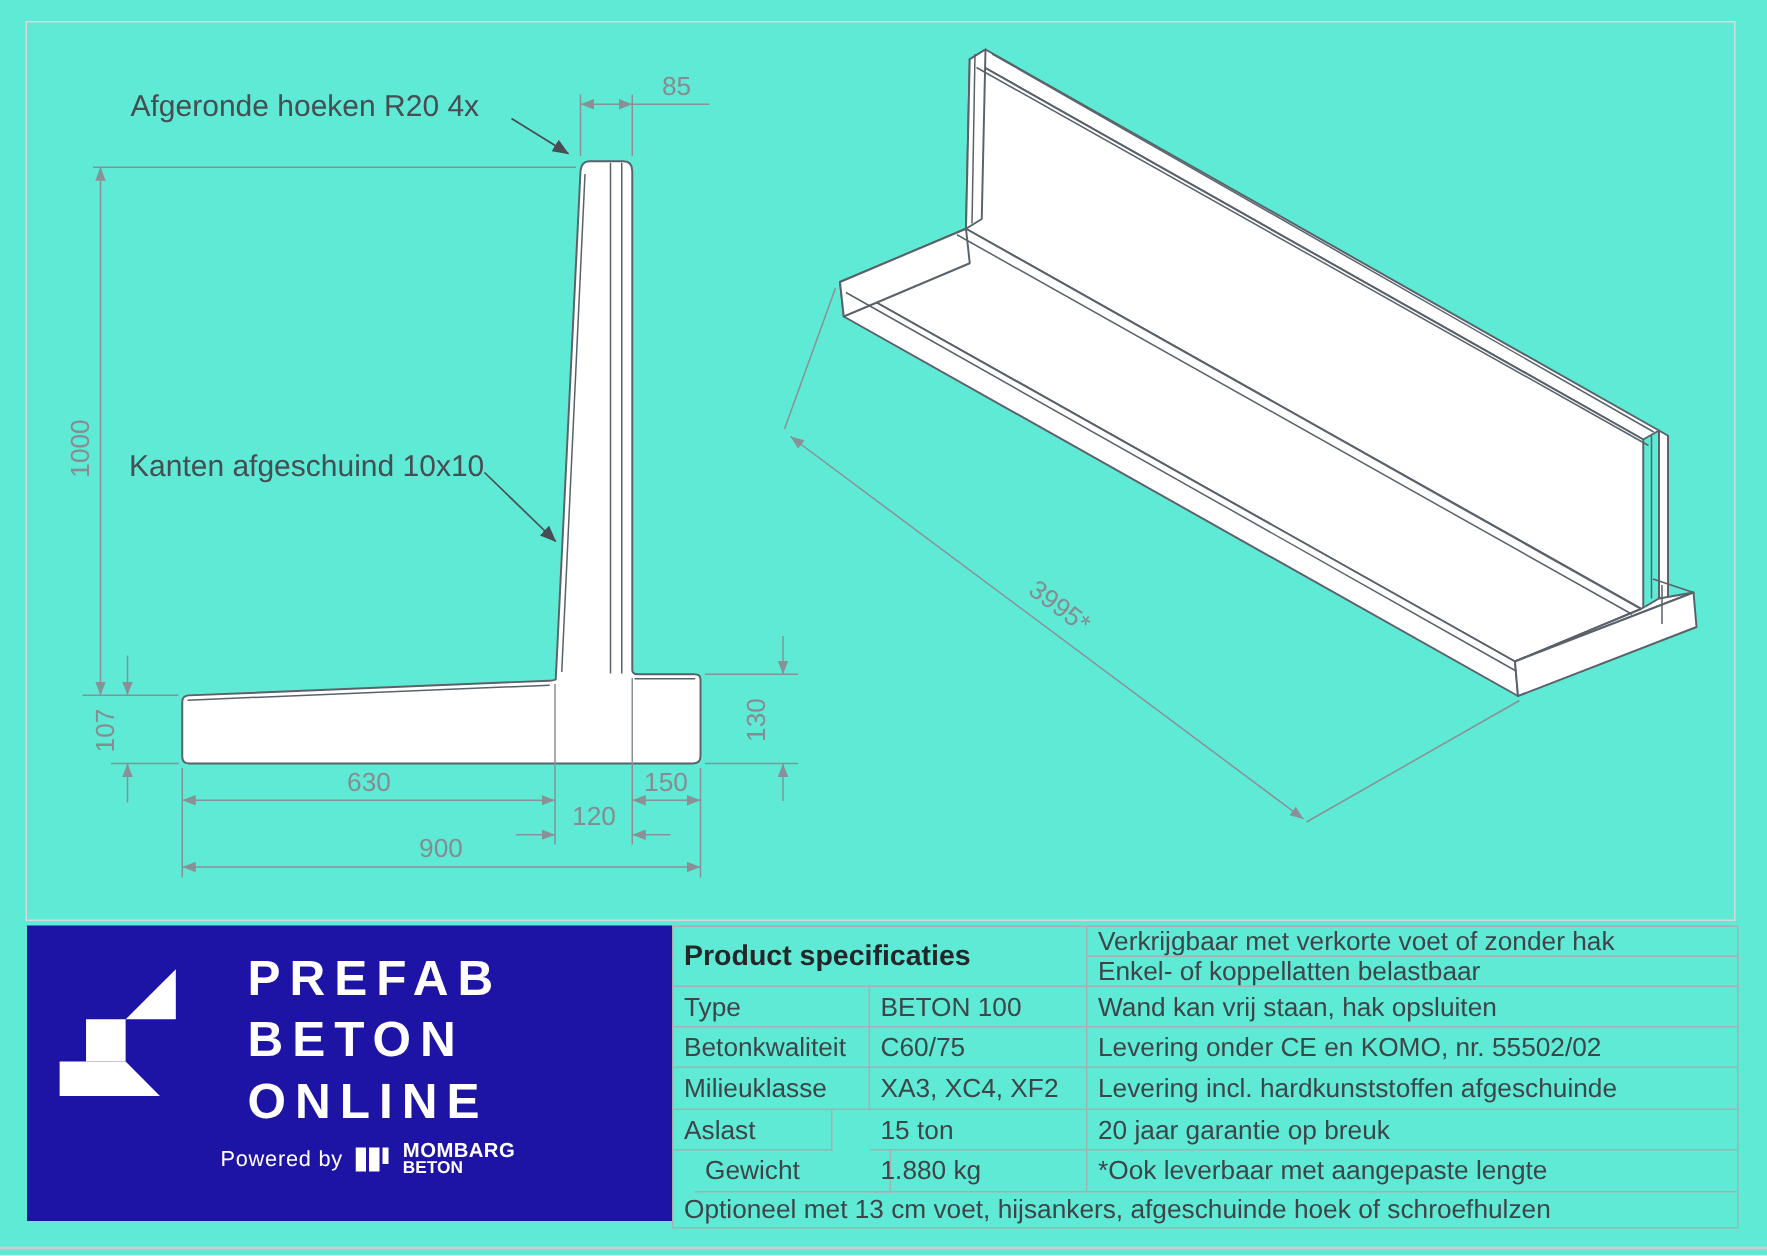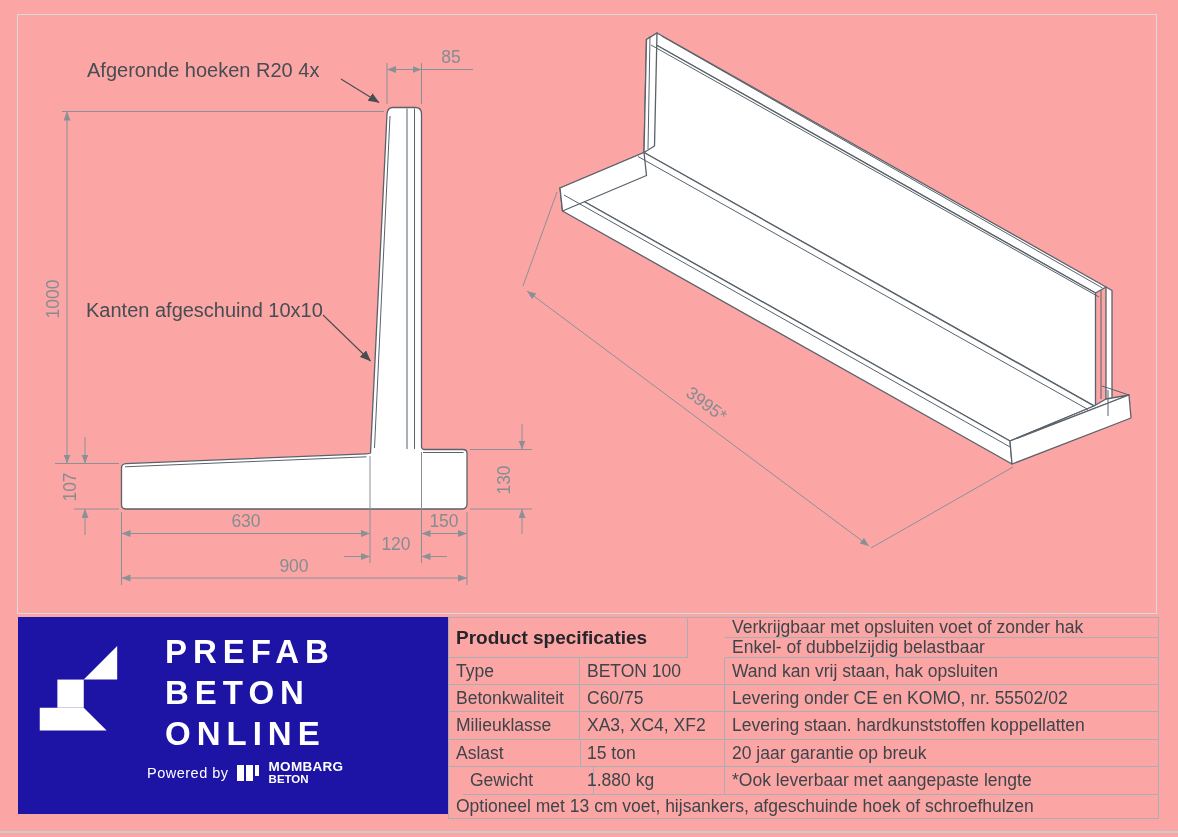--- a/index.html
+++ b/index.html
@@ -1,16 +1,16 @@
 <!DOCTYPE html>
 <html><head>
 <meta charset="utf-8">
 <style>
   html,body{margin:0;padding:0;background:#fff;}
-  #page{position:relative;width:1178px;height:837px;background:#fca5a5;overflow:hidden;
+  #page{position:relative;width:1178px;height:837px;background:#5eead4;overflow:hidden;
         font-family:"Liberation Sans",sans-serif;}
   svg{position:absolute;left:0;top:0;}
   .outline{fill:#fff;stroke:#59626a;stroke-width:1.3;stroke-linejoin:round;}
   .thin{fill:none;stroke:#59626a;stroke-width:1;}
   .dim{fill:none;stroke:#8a9196;stroke-width:1;}
   .dimt{font-family:"Liberation Sans",sans-serif;font-size:17.5px;fill:#858d92;}
   .lblt{font-family:"Liberation Sans",sans-serif;font-size:20px;fill:#464d53;}
   .leader{fill:none;stroke:#474d52;stroke-width:1.1;}
   .frame{fill:none;stroke:#d7d9da;stroke-width:1;}
   
@@ -147,37 +147,37 @@
         <rect x="18" y="1" width="4" height="11" fill="#ffffff"></rect>
       </svg>
       <span class="brand-stack">
         <div class="brand-1">MOMBARG</div>
         <div class="brand-2">BETON</div>
       </span>
     </div>
   </div>
 
   <div class="spec-table">
-    <div class="cell br bb title-cell" style="left:0;top:0;width:239px;height:40px;">Product specificaties</div>
-    <div class="cell bb" style="left:276px;top:0;width:433px;height:20px;">Verkrijgbaar met opsluiten voet of zonder hak</div>
-    <div class="cell bb" style="left:276px;top:20px;width:433px;height:20px;">Enkel- of dubbelzijdig belastbaar</div>
+    <div class="cell br bb title-cell" style="left:0;top:0;width:276px;height:40px;">Product specificaties</div>
+    <div class="cell bb" style="left:276px;top:0;width:433px;height:20px;">Verkrijgbaar met verkorte voet of zonder hak</div>
+    <div class="cell bb" style="left:276px;top:20px;width:433px;height:20px;">Enkel- of koppellatten belastbaar</div>
 
     <div class="cell br bb" style="left:0;top:40px;width:131px;height:27px;">Type</div>
     <div class="cell br bb" style="left:131px;top:40px;width:145px;height:27px;">BETON 100</div>
     <div class="cell bb" style="left:276px;top:40px;width:433px;height:27px;">Wand kan vrij staan, hak opsluiten</div>
 
     <div class="cell br bb" style="left:0;top:67px;width:131px;height:27px;">Betonkwaliteit</div>
     <div class="cell br bb" style="left:131px;top:67px;width:145px;height:27px;">C60/75</div>
     <div class="cell bb" style="left:276px;top:67px;width:433px;height:27px;">Levering onder CE en KOMO, nr. 55502/02</div>
 
     <div class="cell br bb" style="left:0;top:94px;width:131px;height:28px;">Milieuklasse</div>
     <div class="cell br bb" style="left:131px;top:94px;width:145px;height:28px;">XA3, XC4, XF2</div>
-    <div class="cell bb" style="left:276px;top:94px;width:433px;height:28px;">Levering staan. hardkunststoffen koppellatten</div>
+    <div class="cell bb" style="left:276px;top:94px;width:433px;height:28px;">Levering incl. hardkunststoffen afgeschuinde</div>
 
-    <div class="cell br bb" style="left:0;top:122px;width:132px;height:27px;">Aslast</div>
+    <div class="cell br bb" style="left:0;top:122px;width:106px;height:27px;">Aslast</div>
     <div class="cell br bb" style="left:131px;top:122px;width:145px;height:27px;">15 ton</div>
     <div class="cell bb" style="left:276px;top:122px;width:433px;height:27px;">20 jaar garantie op breuk</div>
 
     <div class="cell br bb" style="left:14px;top:149px;width:131px;height:28px;">Gewicht</div>
     <div class="cell br bb" style="left:131px;top:149px;width:145px;height:28px;">1.880 kg</div>
     <div class="cell bb" style="left:276px;top:149px;width:433px;height:28px;">*Ook leverbaar met aangepaste lengte</div>
 
     <div class="cell" style="left:0;top:177px;width:709px;height:23px;">Optioneel met 13 cm voet, hijsankers, afgeschuinde hoek of schroefhulzen</div>
   </div>
 

